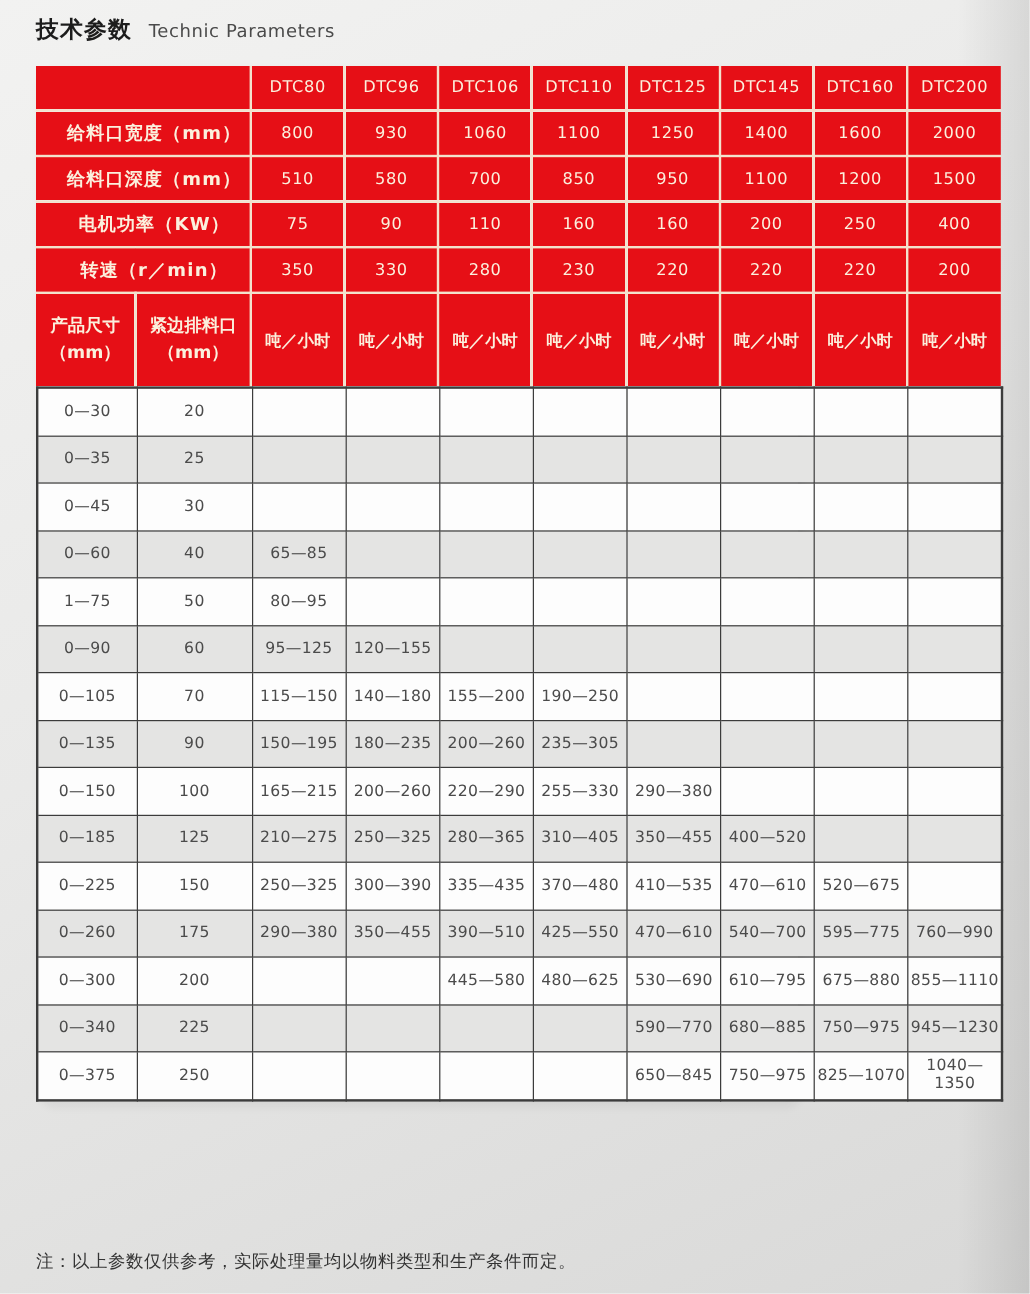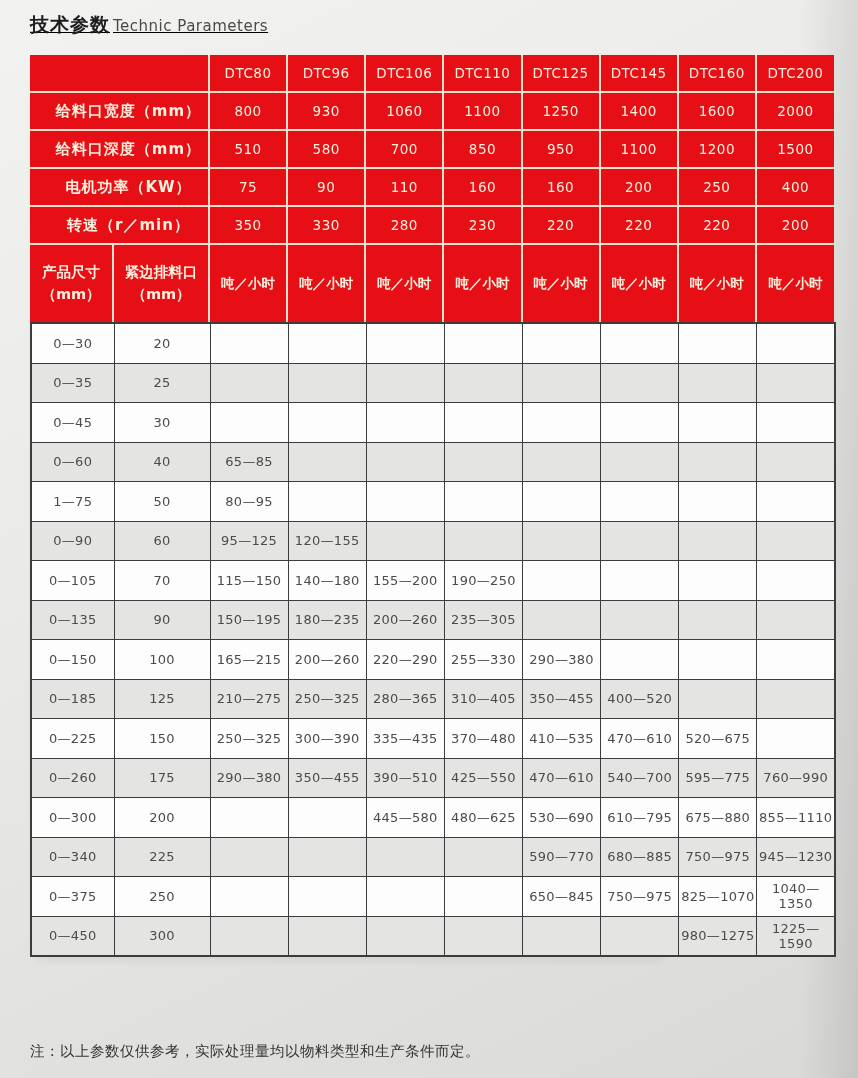--- a/index.html
+++ b/index.html
@@ -5,21 +5,21 @@
   html,body{margin:0;padding:0;}
   .page{
     position:relative;
     width:858px;height:1078px;
     font-family:"DejaVu Sans","Liberation Sans",sans-serif;
     background:
       linear-gradient(to right, rgba(0,0,0,0) 93%, rgba(0,0,0,0.09) 100%),
       linear-gradient(155deg,#f2f2f1 0%,#e9e9e8 45%,#d9d9d8 100%);
     overflow:hidden;
   }
-  .title-row{position:absolute;left:30px;top:12px;display:flex;align-items:baseline;gap:3px;text-decoration:underline;}
+  .title-row{position:absolute;left:30px;top:12px;display:flex;align-items:baseline;gap:14px;}
   .title-zh{font-size:19px;font-weight:bold;color:#1c1c1c;letter-spacing:1px;}
   .title-en{font-size:15px;color:#4a4a4a;letter-spacing:0.5px;}
 
   .table-wrap{position:absolute;left:30px;top:55px;width:635px;box-shadow:3px 4px 8px rgba(0,0,0,0.06);border-radius:13px;}
 
   table{table-layout:fixed;width:804px;border-spacing:0;}
 
   
   .head-table{border-collapse:collapse;border:2px hidden;}
   .head-table td{
@@ -332,30 +332,18 @@
             <td>250</td>
             <td></td>
             <td></td>
             <td></td>
             <td></td>
             <td>650—845</td>
             <td>750—975</td>
             <td>825—1070</td>
             <td>1040—1350</td>
           </tr>
-          <tr>
-            <td>0—450</td>
-            <td>300</td>
-            <td></td>
-            <td></td>
-            <td></td>
-            <td></td>
-            <td></td>
-            <td></td>
-            <td>980—1275</td>
-            <td>1225—1590</td>
-          </tr>
       </tbody>
     </table>
   </div>
 
   <div class="note">注：以上参数仅供参考，实际处理量均以物料类型和生产条件而定。</div>
 </div>
 
 </body></html>

